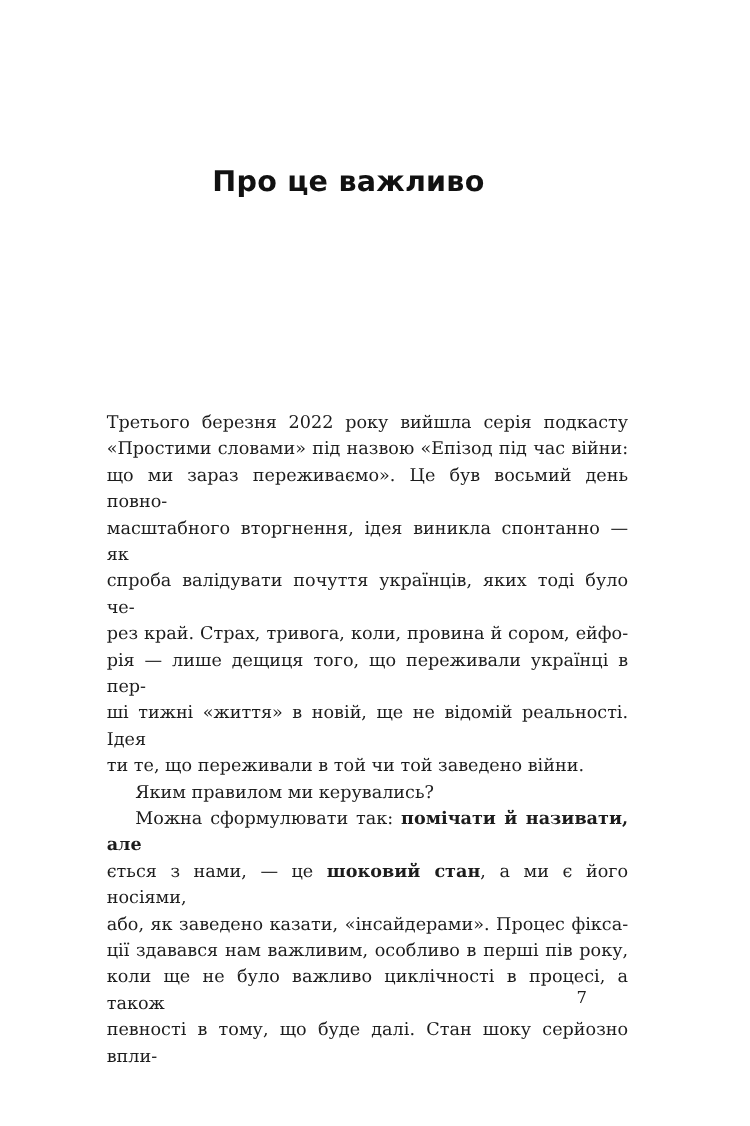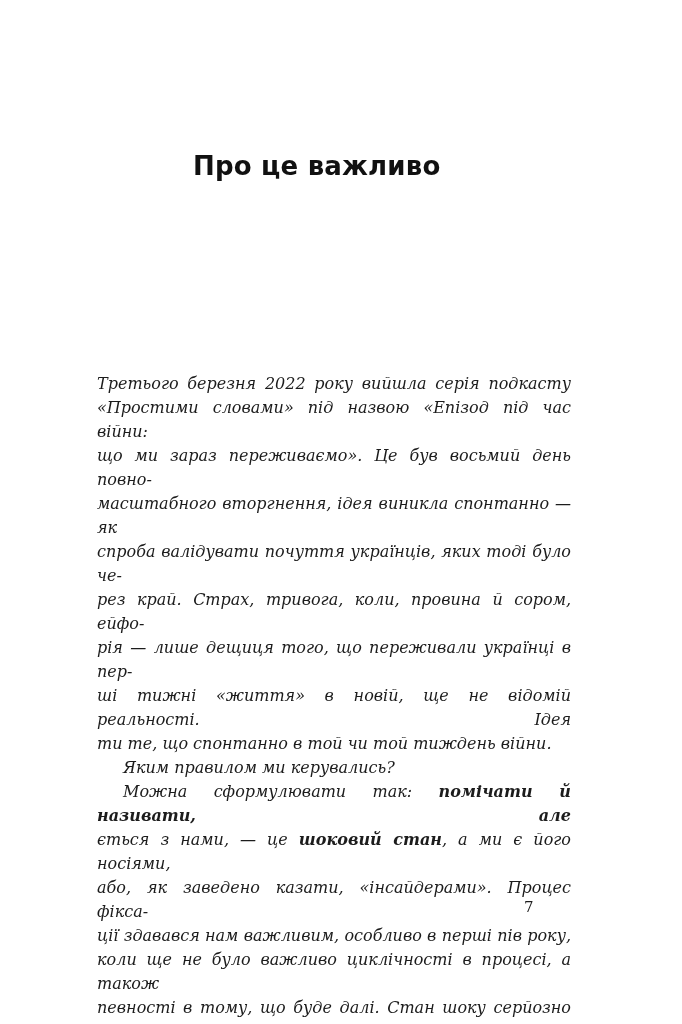--- a/index.html
+++ b/index.html
@@ -33,21 +33,20 @@
     top: 372px;
     width: 474px;
     font-family: "DejaVu Serif", "Liberation Serif", serif;
     font-size: 16px;
     line-height: 24px;
     color: #1c1c1c;
   }
   .line {
     text-align: justify;
     text-align-last: justify;
-    font-style: italic;
   }
   .line.last {
     text-align-last: left;
   }
   .line.indent {
     text-indent: 26px;
   }
   .line b {
     font-weight: 700;
   }
@@ -69,21 +68,21 @@
   </div>
   <div class="body-text">
       <div class="line"><span>Третього березня 2022 року вийшла серія подкасту</span></div>
       <div class="line"><span>«Простими словами» під назвою «Епізод під час війни:</span></div>
       <div class="line"><span>що ми зараз переживаємо». Це був восьмий день повно-</span></div>
       <div class="line"><span>масштабного вторгнення, ідея виникла спонтанно — як</span></div>
       <div class="line"><span>спроба валідувати почуття українців, яких тоді було че-</span></div>
       <div class="line"><span>рез край. Страх, тривога, коли, провина й сором, ейфо-</span></div>
       <div class="line"><span>рія — лише дещиця того, що переживали українці в пер-</span></div>
       <div class="line"><span>ші тижні «життя» в новій, ще не відомій реальності. Ідея</span></div>
-      <div class="line last"><span>ти те, що спонтанно в той чи той тиждень війни.</span></div>
+      <div class="line last"><span>ти те, що переживали в той чи той заведено війни.</span></div>
       <div class="line last indent"><span>Яким правилом ми керувались?</span></div>
       <div class="line indent"><span>Можна сформулювати так: </span><b>помічати й називати, але</b></div>
       <div class="line"><span>ється з нами, — це </span><b>шоковий стан</b><span>, а ми є його носіями,</span></div>
       <div class="line"><span>або, як заведено казати, «інсайдерами». Процес фікса-</span></div>
       <div class="line"><span>ції здавався нам важливим, особливо в перші пів року,</span></div>
       <div class="line"><span>коли ще не було важливо циклічності в процесі, а також</span></div>
       <div class="line"><span>певності в тому, що буде далі. Стан шоку серйозно впли-</span></div>
     </div>
   <div class="page-number">7</div>
 </div>

